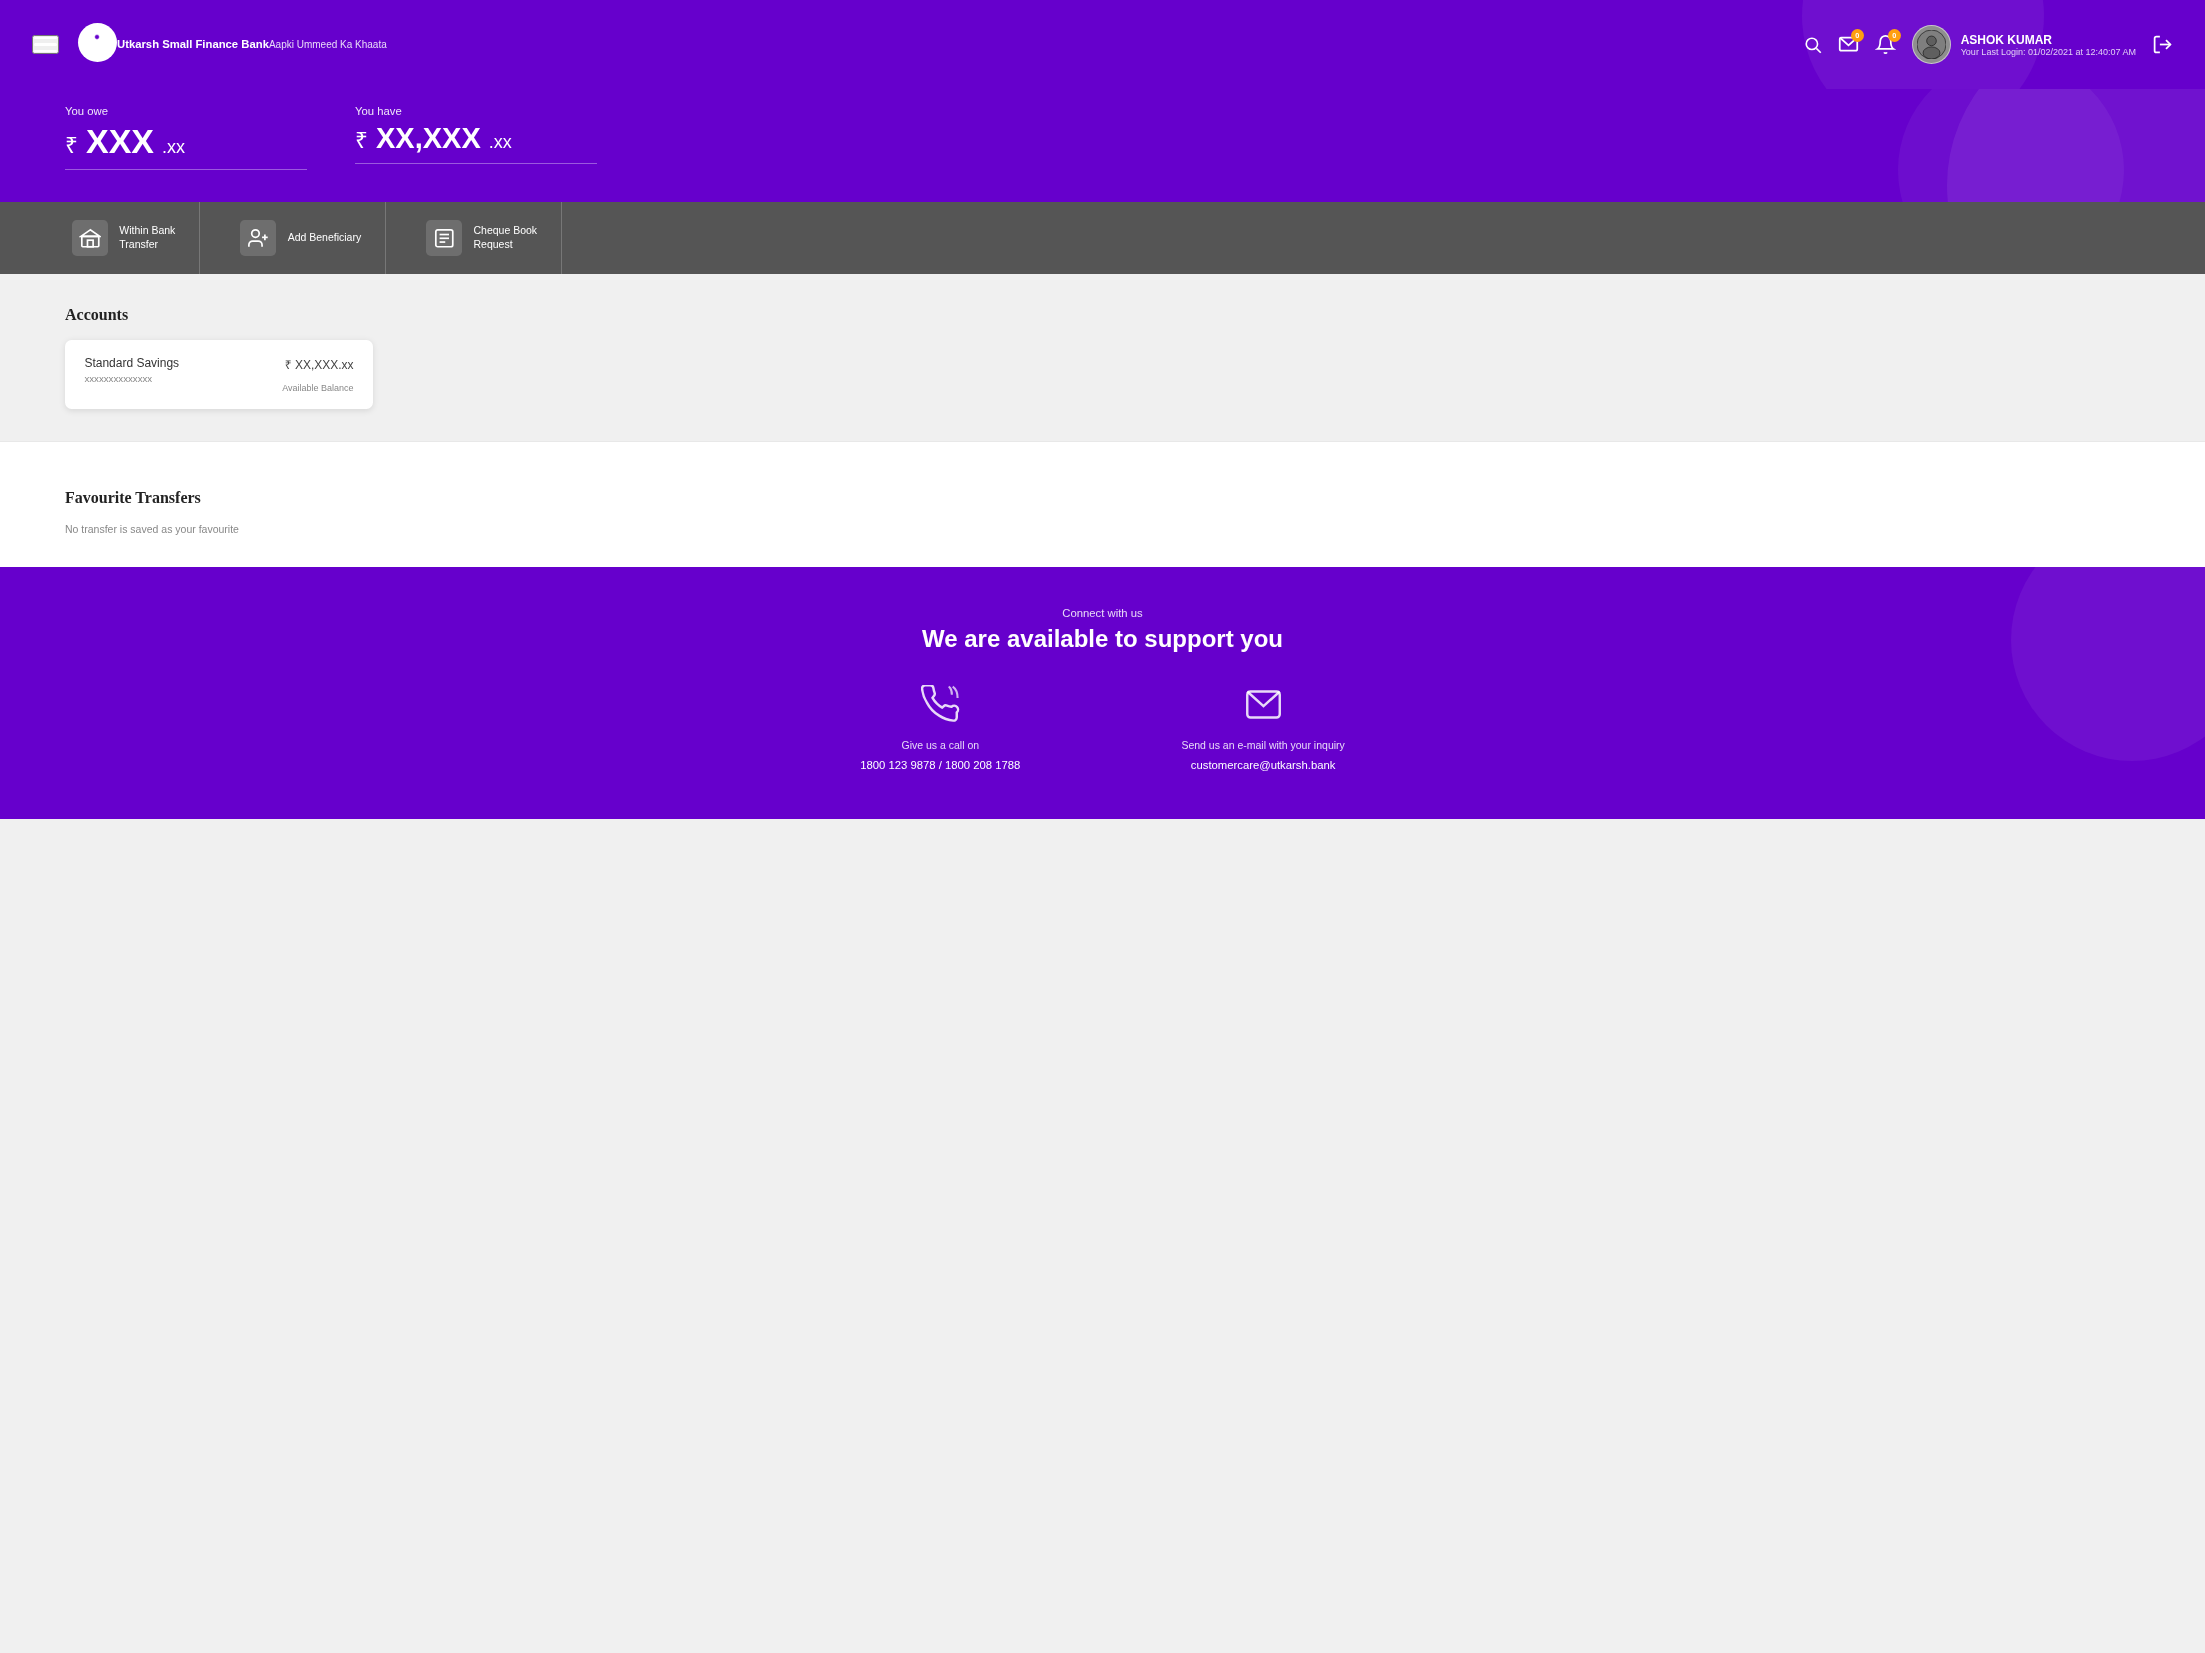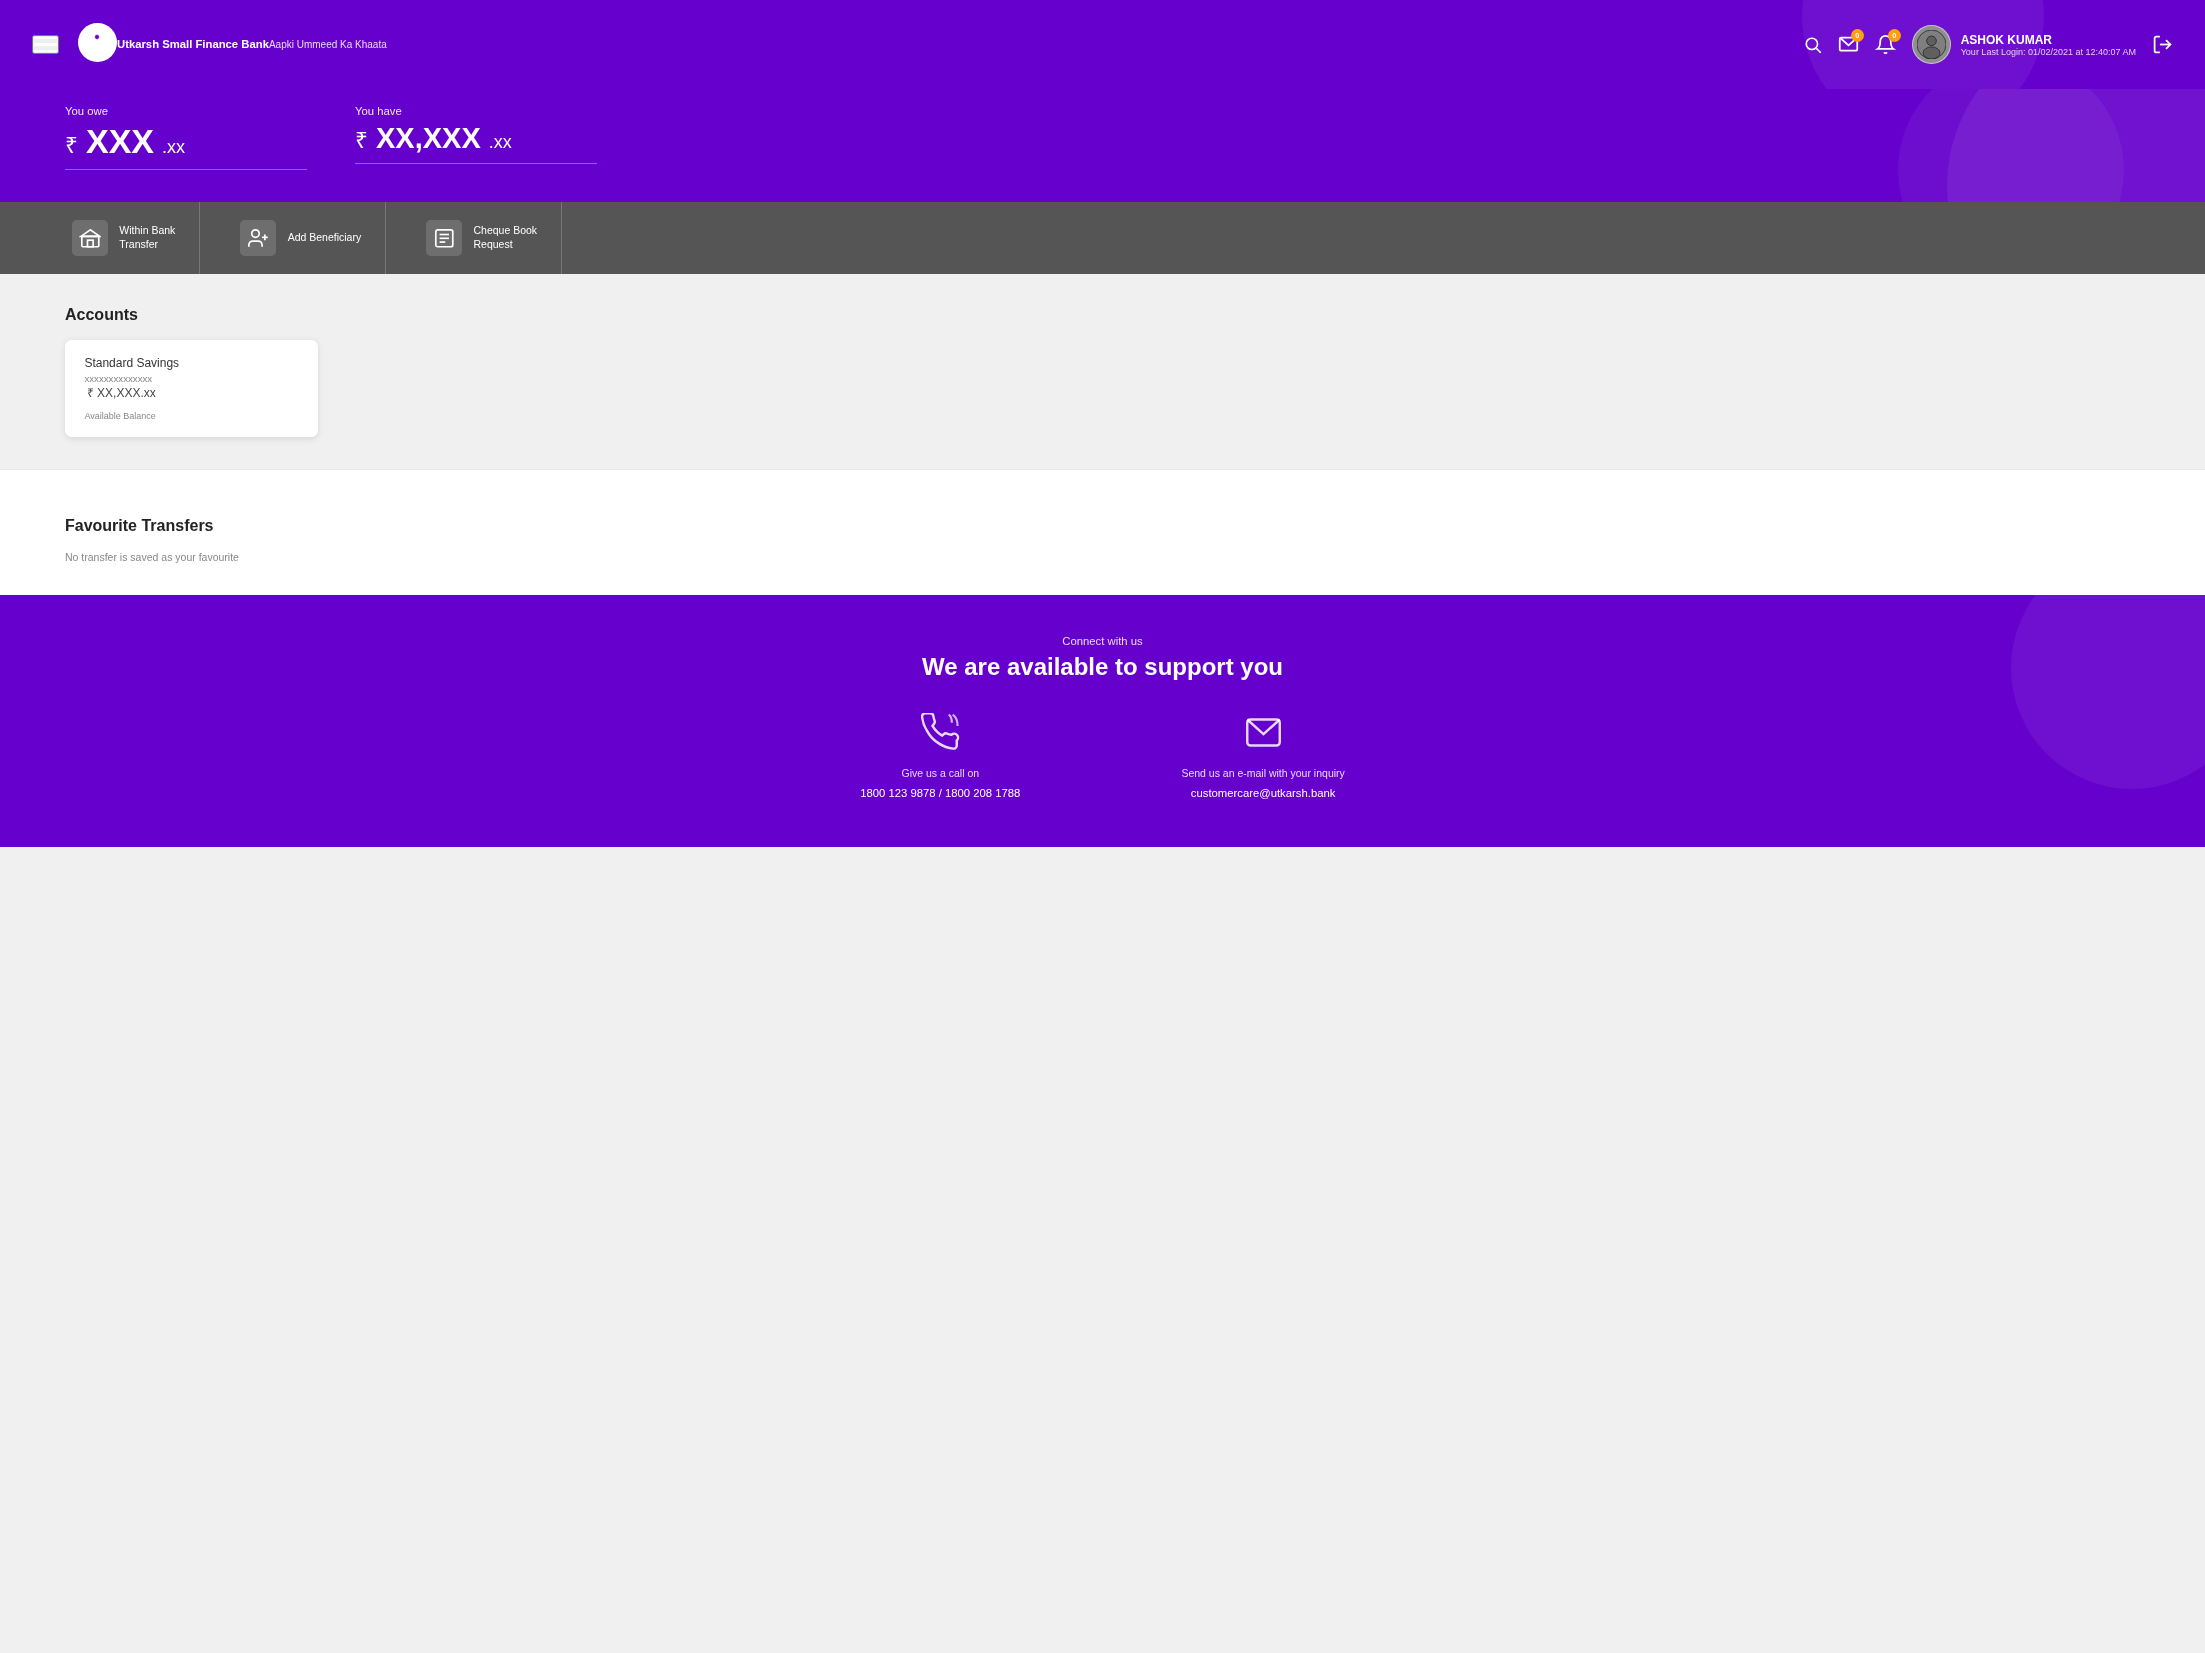--- a/index.html
+++ b/index.html
@@ -208,33 +208,33 @@
     
     .main-content {
       background: #f0f0f0;
       padding: 32px 65px;
     }
     .section-title {
       font-size: 16px;
       font-weight: bold;
       color: #222;
       margin-bottom: 16px;
+      font-family: Liberation Serif, serif;
     }
 
     
     .account-card {
       background: white;
       border-radius: 6.5px;
       padding: 16px 19.4px;
-      width: 253px;
+      width: 308px;
       box-shadow: 0 1.6px 6.5px rgba(0,0,0,0.1);
       display: flex;
       justify-content: space-between;
       align-items: flex-start;
-      flex-direction: column;
     }
     .account-name { font-size: 12px; font-weight: 500; color: #333; }
     .account-number { font-size: 9.7px; color: #888; margin-top: 3.2px; }
     .account-balance-area { text-align: right; }
     .account-balance { font-size: 12px; color: #444; }
     .account-balance-label { font-size: 9px; color: #888; margin-top: 10px; }
 
     
     .favourites-section {
       background: white;

